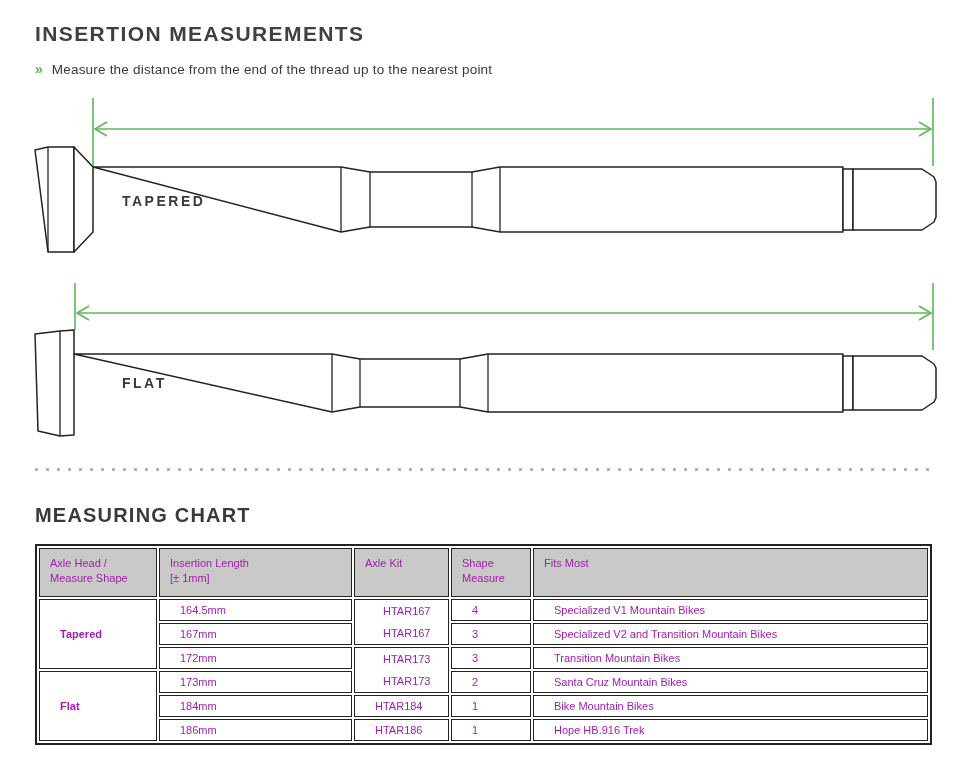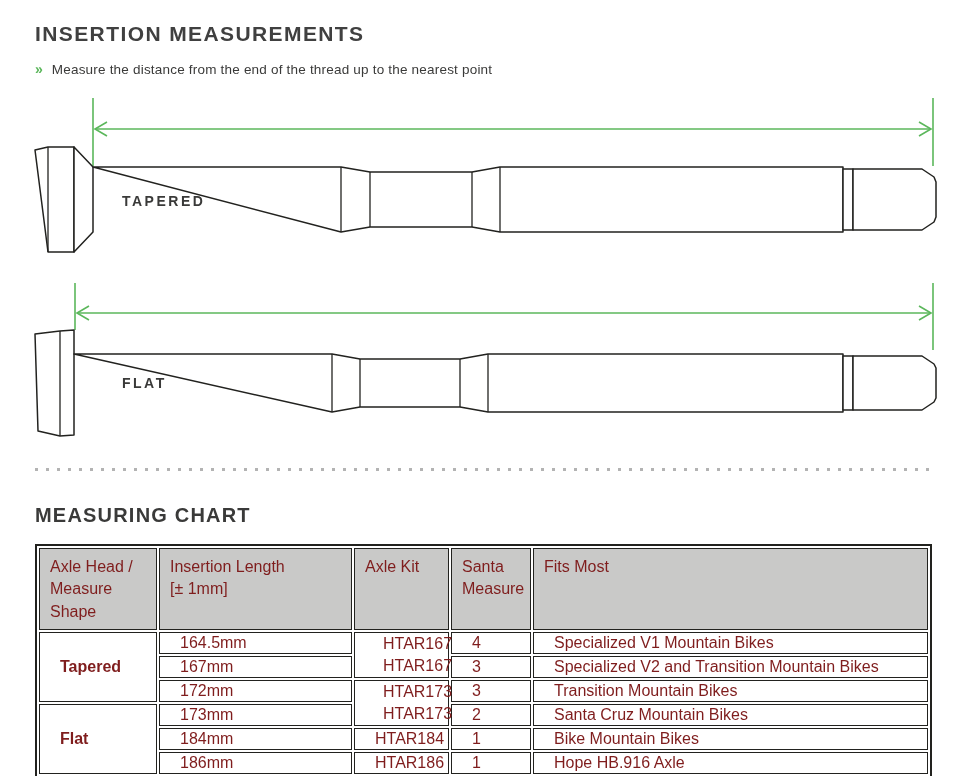--- a/index.html
+++ b/index.html
@@ -45,21 +45,21 @@
   table.measuring-chart {
     position: absolute; left: 35px; top: 544px;
     width: 897px;
     border-collapse: separate; border-spacing: 2px;
     border: 2px solid #22221f;
     background: #ffffff;
     table-layout: fixed;
   }
   table.measuring-chart th, table.measuring-chart td {
     border: 1px solid #22221f;
-    font-size: 16px; color: #7f1d1d;
+    font-size: 11px; color: #a21caf;
   }
   table.measuring-chart th {
     background: #c9c9c8;
     font-weight: normal;
     text-align: left; vertical-align: top;
     padding: 7px 8px 6px 10px;
     line-height: 1.4;
     height: 34px;
   }
   table.measuring-chart td {
@@ -147,21 +147,21 @@
         <div>Measure Shape</div>
       </th>
       <th>
         <div>Insertion Length</div>
         <div>[± 1mm]</div>
       </th>
       <th>
         <div>Axle Kit</div>
       </th>
       <th>
-        <div>Santa</div>
+        <div>Shape</div>
         <div>Measure</div>
       </th>
       <th>
         <div>Fits Most</div>
       </th>
     </tr>
   </thead>
   <tbody>
     <tr>
       <td class="shape-cell" rowspan="3">Tapered</td>
@@ -196,16 +196,16 @@
     <tr>
       <td class="length-cell">184mm</td>
       <td>HTAR184</td>
       <td>1</td>
       <td>Bike Mountain Bikes</td>
     </tr>
     <tr>
       <td class="length-cell">186mm</td>
       <td>HTAR186</td>
       <td>1</td>
-      <td>Hope HB.916 Axle</td>
+      <td>Hope HB.916 Trek</td>
     </tr>
   </tbody>
 </table>
 
 </body></html>

